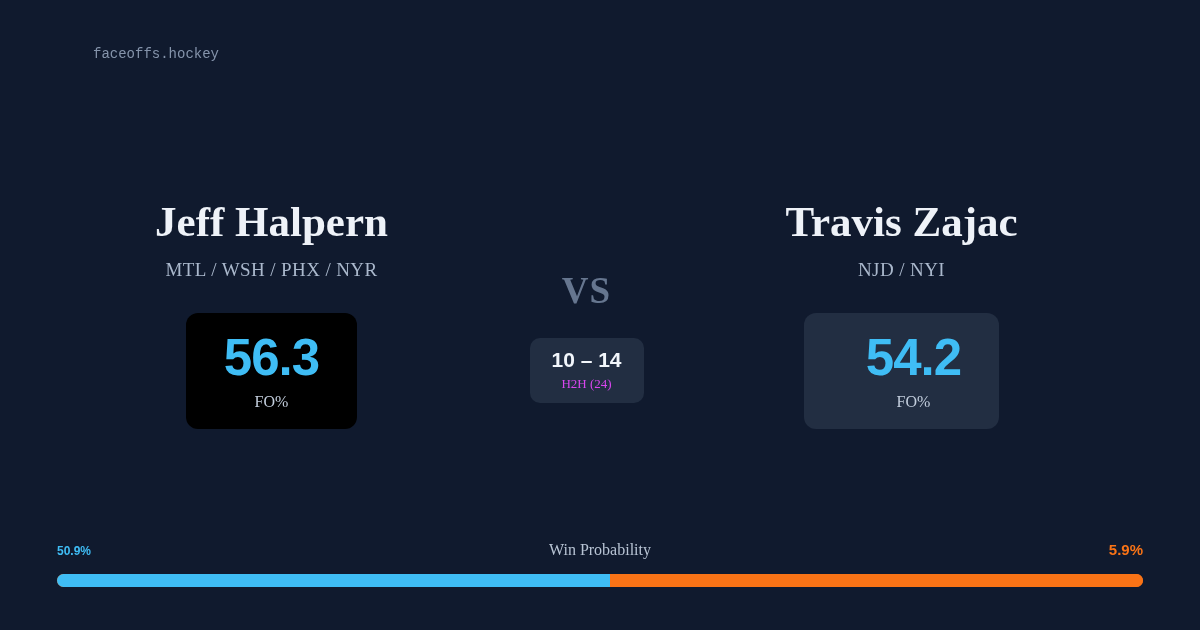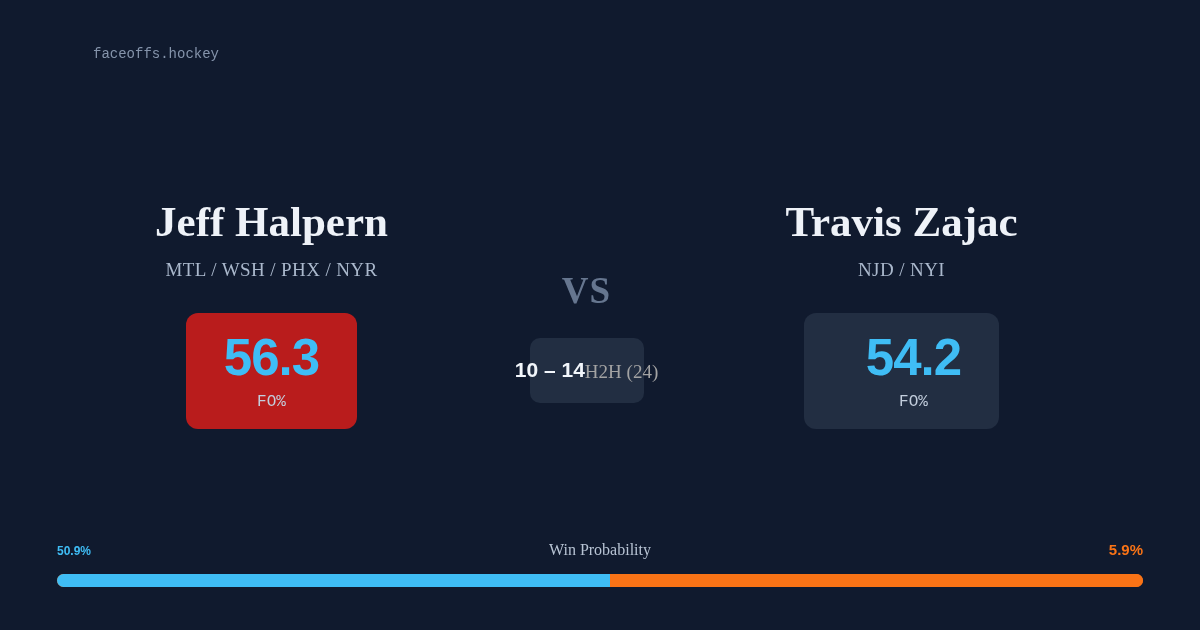--- a/index.html
+++ b/index.html
@@ -87,21 +87,21 @@
   }
   .stat-value {
     font-family: "Liberation Sans", sans-serif;
     font-weight: bold;
     font-size: 51px;
     line-height: 54px;
     letter-spacing: -1px;
     color: #3fbdf5;
   }
   .stat-label {
-    font-family: Liberation Mono, monospace;
+    font-family: Liberation Serif, serif;
     font-size: 16px;
     line-height: 20px;
     color: #c3cedd;
     margin-top: 7px;
   }
 
   
   #center-col {
     width: 180px;
     display: flex;
@@ -118,36 +118,37 @@
     letter-spacing: 1px;
     color: #66768f;
   }
   #h2h-card {
     margin-top: 27px;
     width: 114px;
     height: 65px;
     background: #222e42;
     border-radius: 10px;
     display: flex;
+    flex-direction: column;
     align-items: center;
     justify-content: center;
   }
   #h2h-record {
     font-family: "Liberation Sans", sans-serif;
     font-weight: bold;
     font-size: 21px;
     line-height: 24px;
     color: #f2f6fb;
     white-space: nowrap;
   }
   #h2h-caption {
     font-family: "Liberation Serif", serif;
-    font-size: 19px;
+    font-size: 13px;
     line-height: 16px;
-    color: #a3a3a3;
+    color: #d946ef;
     margin-top: 4px;
     white-space: nowrap;
   }
 
   
   #winprob {
     position: absolute;
     left: 57px;
     top: 541px;
     width: 1086px;
@@ -204,21 +205,21 @@
 
 <div id="brand-header">
   <div id="brand-domain" style="color: rgb(133, 148, 171);">faceoffs.hockey</div>
 </div>
 
 <div id="matchup">
 
   <div class="player-col">
     <div class="player-name">Jeff Halpern</div>
     <div class="player-teams">MTL / WSH / PHX / NYR</div>
-    <div class="stat-card" style="background: #b91c1c;">
+    <div class="stat-card" style="background: #000000;">
       <div class="stat-value" style="color: rgb(63, 189, 245);">56.3</div>
       <div class="stat-label">FO%</div>
     </div>
   </div>
 
   <div id="center-col">
     <div id="vs-label">VS</div>
     <div id="h2h-card" style="background: rgb(34, 46, 66);">
       <div id="h2h-record">10 – 14</div>
       <div id="h2h-caption">H2H (24)</div>

